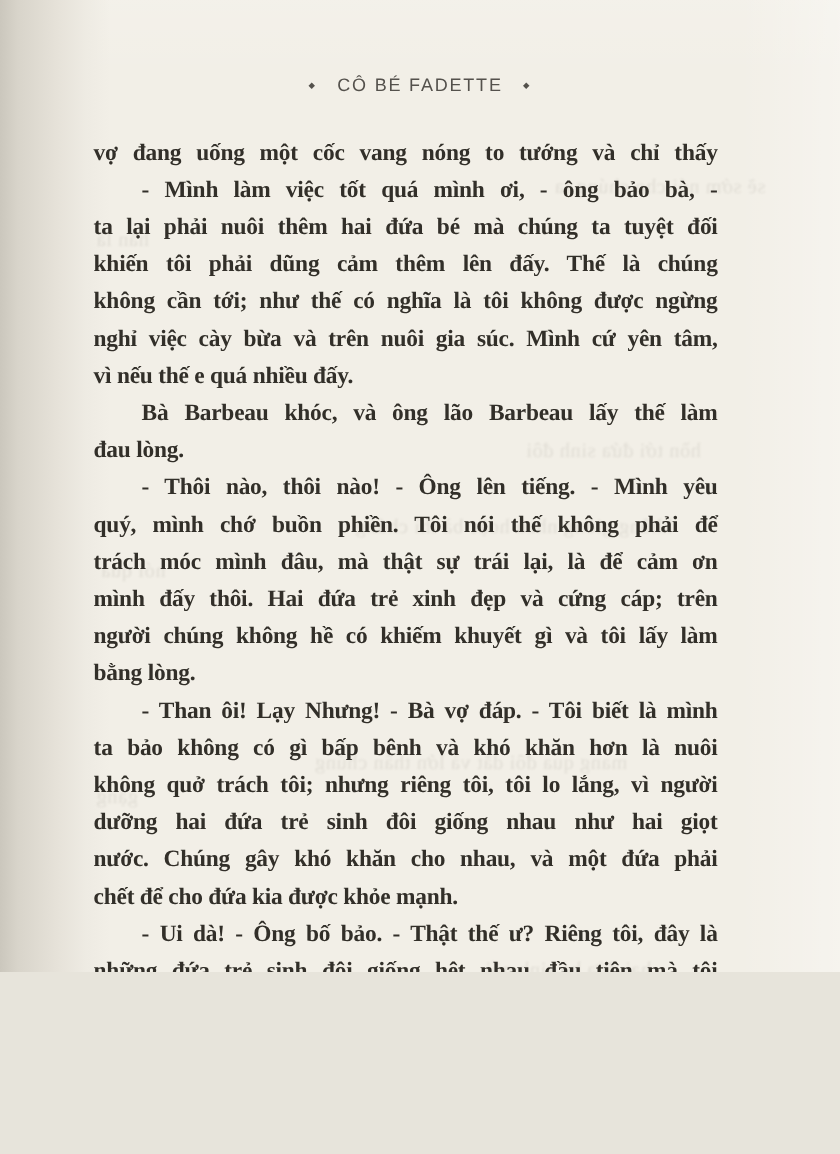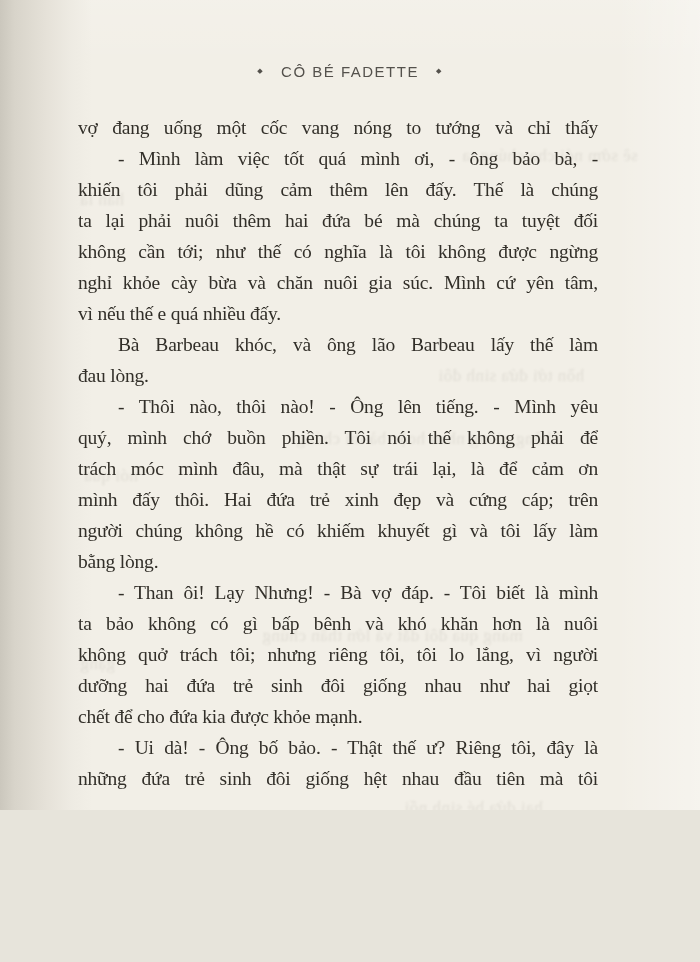--- a/index.html
+++ b/index.html
@@ -50,20 +50,21 @@
   .text-block {
     position: absolute;
     left: 78px;
     top: 112px;
     width: 520px;
     z-index: 2;
     color: #322f29;
     font-size: 19.5px;
     line-height: 31px;
     letter-spacing: -0.2px;
+    font-weight: bold;
   }
   .line {
     height: 31px;
     text-align: justify;
     text-align-last: justify;
   }
   .line.indent { padding-left: 40px; }
   .line.last { text-align-last: left; }
   .ghost-layer {
     position: absolute;
@@ -111,36 +112,37 @@
       <div class="ghost" style="left: 84px; top: 466px; font-size: 17px;">nói qua</div>
       <div class="ghost" style="left: 262px; top: 626px; font-size: 17px;">mang qua đôi dắt và lớn thân chúng</div>
       <div class="ghost" style="left: 80px; top: 654px; font-size: 17px;">gặng</div>
       <div class="ghost" style="left: 404px; top: 798px; font-size: 17px;">hai đứa bé sinh nối</div>
       <div class="ghost" style="left: 82px; top: 843px; font-size: 16px;">chúng</div>
     </div>
 
   <div class="text-block">
       <div class="line">vợ đang uống một cốc vang nóng to tướng và chỉ thấy</div>
       <div class="line indent">- Mình làm việc tốt quá mình ơi, - ông bảo bà, -</div>
+      <div class="line">ta lại phải nuôi thêm hai đứa bé mà chúng ta tuyệt đối</div>
       <div class="line">khiến tôi phải dũng cảm thêm lên đấy. Thế là chúng</div>
-      <div class="line">ta lại phải nuôi thêm hai đứa bé mà chúng ta tuyệt đối</div>
       <div class="line">không cần tới; như thế có nghĩa là tôi không được ngừng</div>
-      <div class="line">nghỉ khỏe cày bừa và chăn nuôi gia súc. Mình cứ yên tâm,</div>
+      <div class="line">nghỉ việc cày bừa và trên nuôi gia súc. Mình cứ yên tâm,</div>
       <div class="line last">vì nếu thế e quá nhiều đấy.</div>
       <div class="line indent">Bà Barbeau khóc, và ông lão Barbeau lấy thế làm</div>
       <div class="line last">đau lòng.</div>
       <div class="line indent">- Thôi nào, thôi nào! - Ông lên tiếng. - Mình yêu</div>
       <div class="line">quý, mình chớ buồn phiền. Tôi nói thế không phải để</div>
       <div class="line">trách móc mình đâu, mà thật sự trái lại, là để cảm ơn</div>
       <div class="line">mình đấy thôi. Hai đứa trẻ xinh đẹp và cứng cáp; trên</div>
       <div class="line">người chúng không hề có khiếm khuyết gì và tôi lấy làm</div>
       <div class="line last">bằng lòng.</div>
       <div class="line indent">- Than ôi! Lạy Nhưng! - Bà vợ đáp. - Tôi biết là mình</div>
       <div class="line">ta bảo không có gì bấp bênh và khó khăn hơn là nuôi</div>
       <div class="line">không quở trách tôi; nhưng riêng tôi, tôi lo lắng, vì người</div>
       <div class="line">dưỡng hai đứa trẻ sinh đôi giống nhau như hai giọt</div>
+      <div class="line">nước. Chúng gây khó khăn cho nhau, và một đứa phải</div>
       <div class="line last">chết để cho đứa kia được khỏe mạnh.</div>
       <div class="line indent">- Ui dà! - Ông bố bảo. - Thật thế ư? Riêng tôi, đây là</div>
       <div class="line">những đứa trẻ sinh đôi giống hệt nhau đầu tiên mà tôi</div>
     </div>
 
   <div class="page-number">13</div>
 </div>
 
 </body></html>

